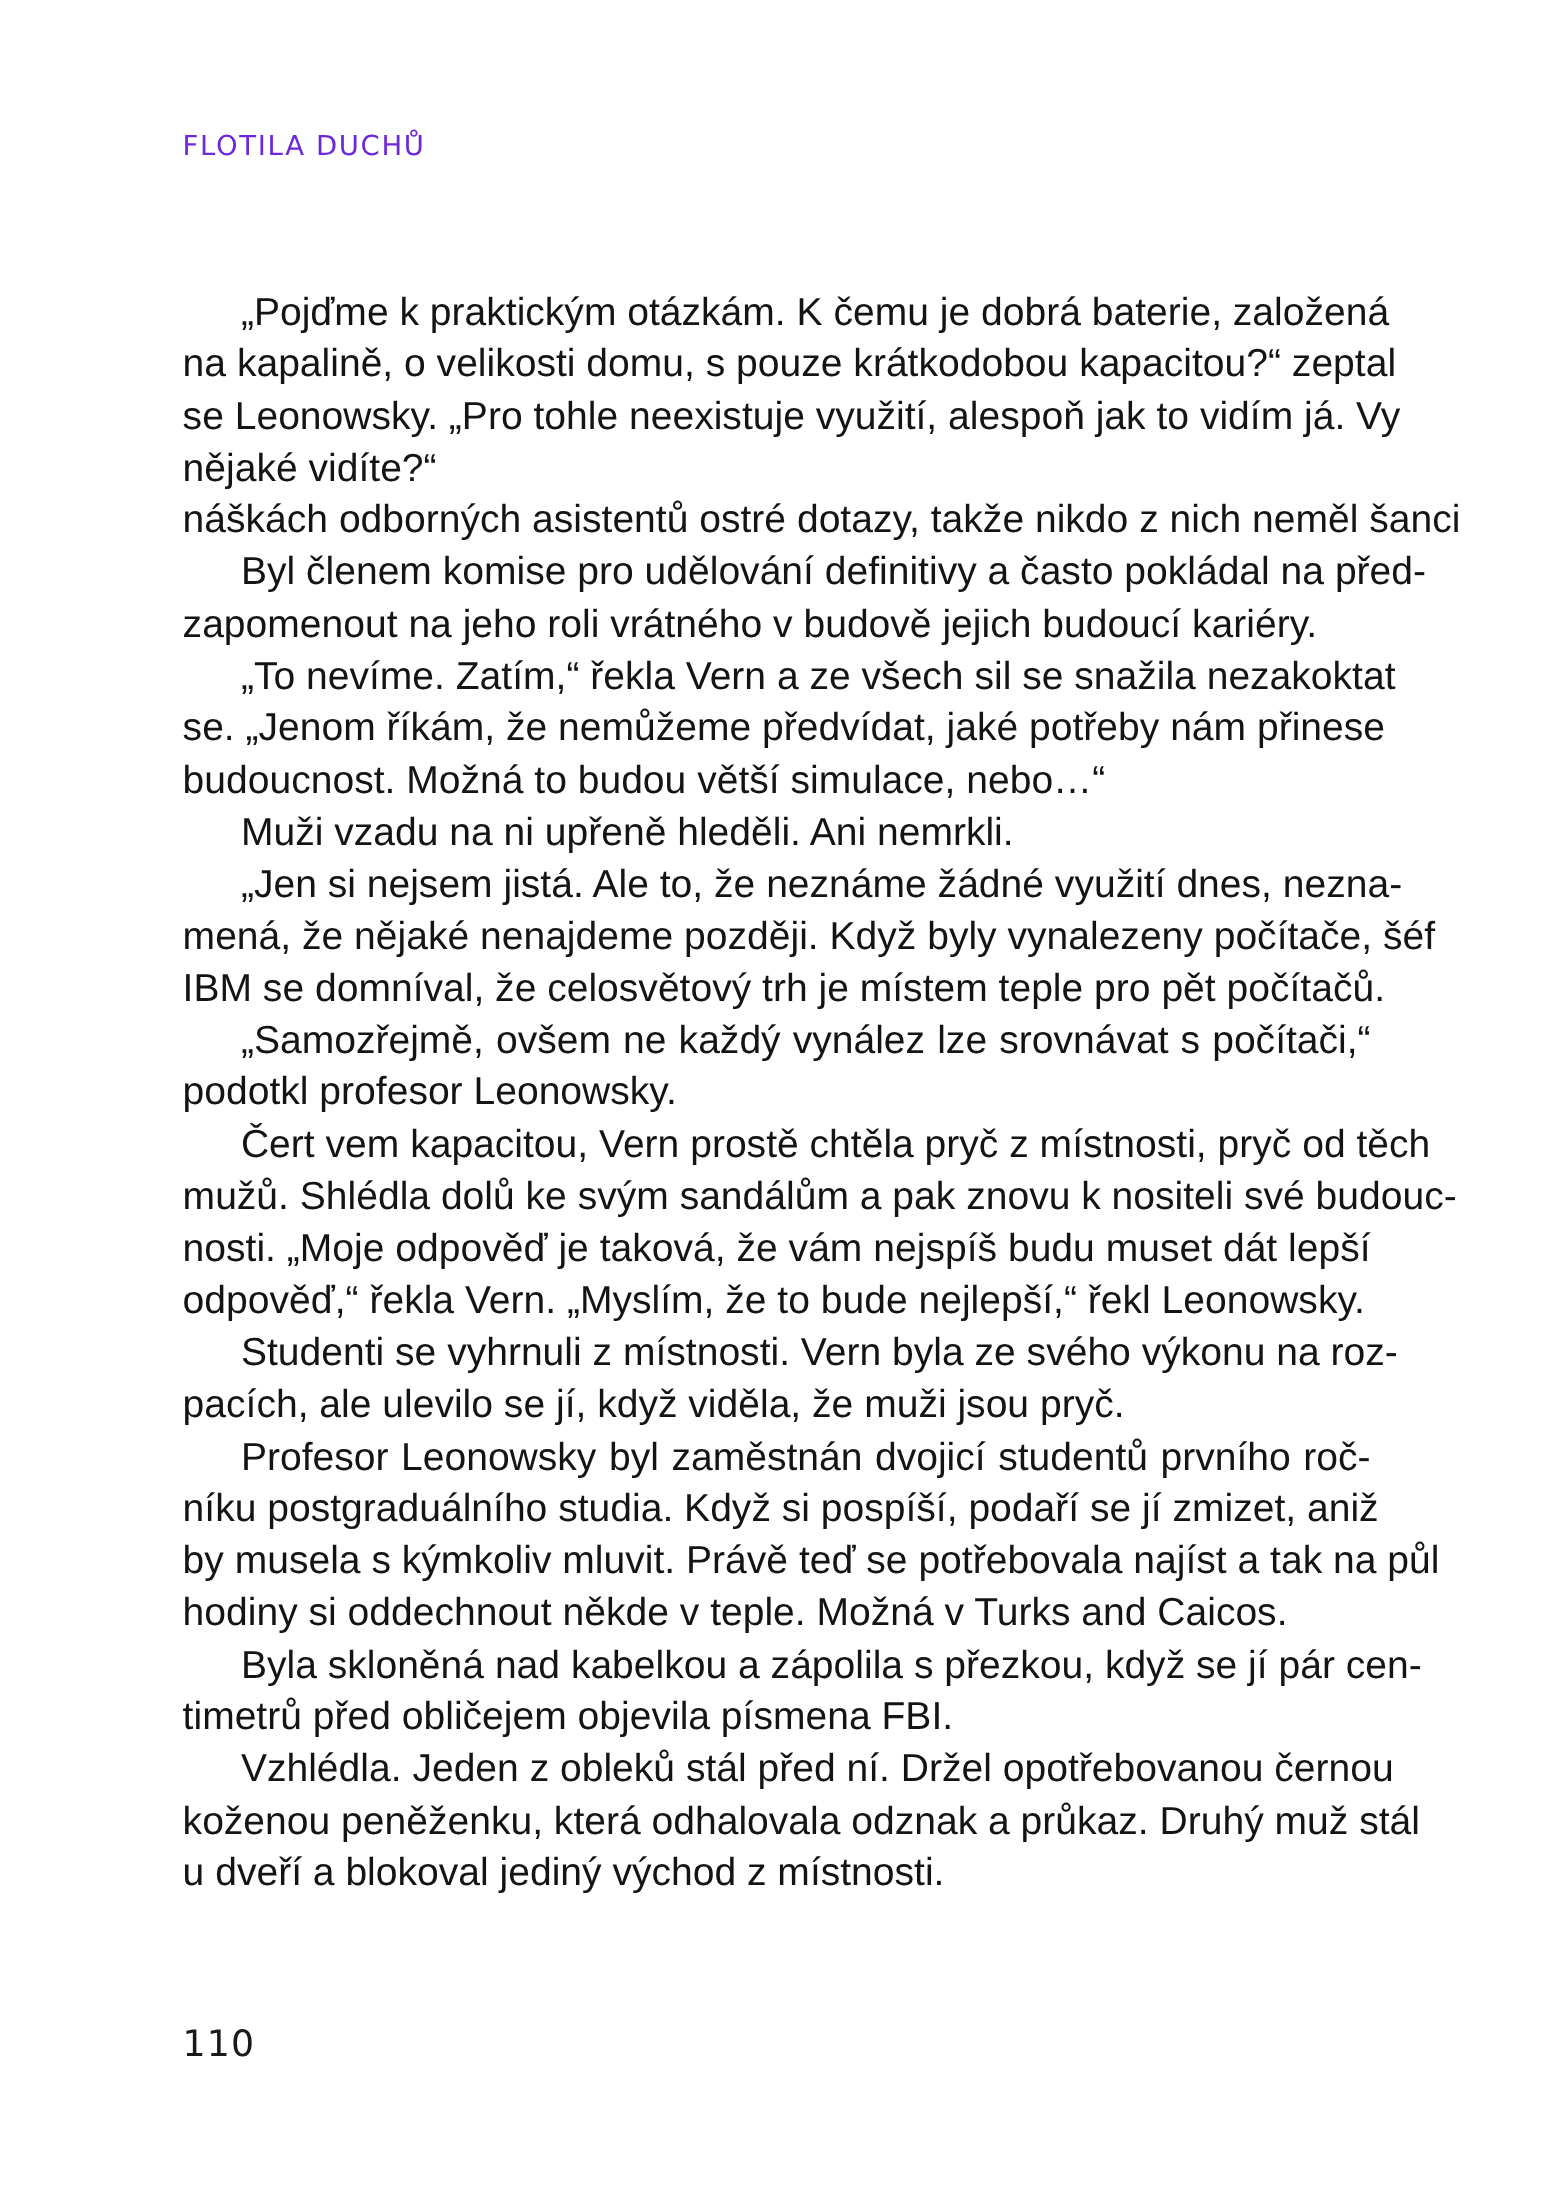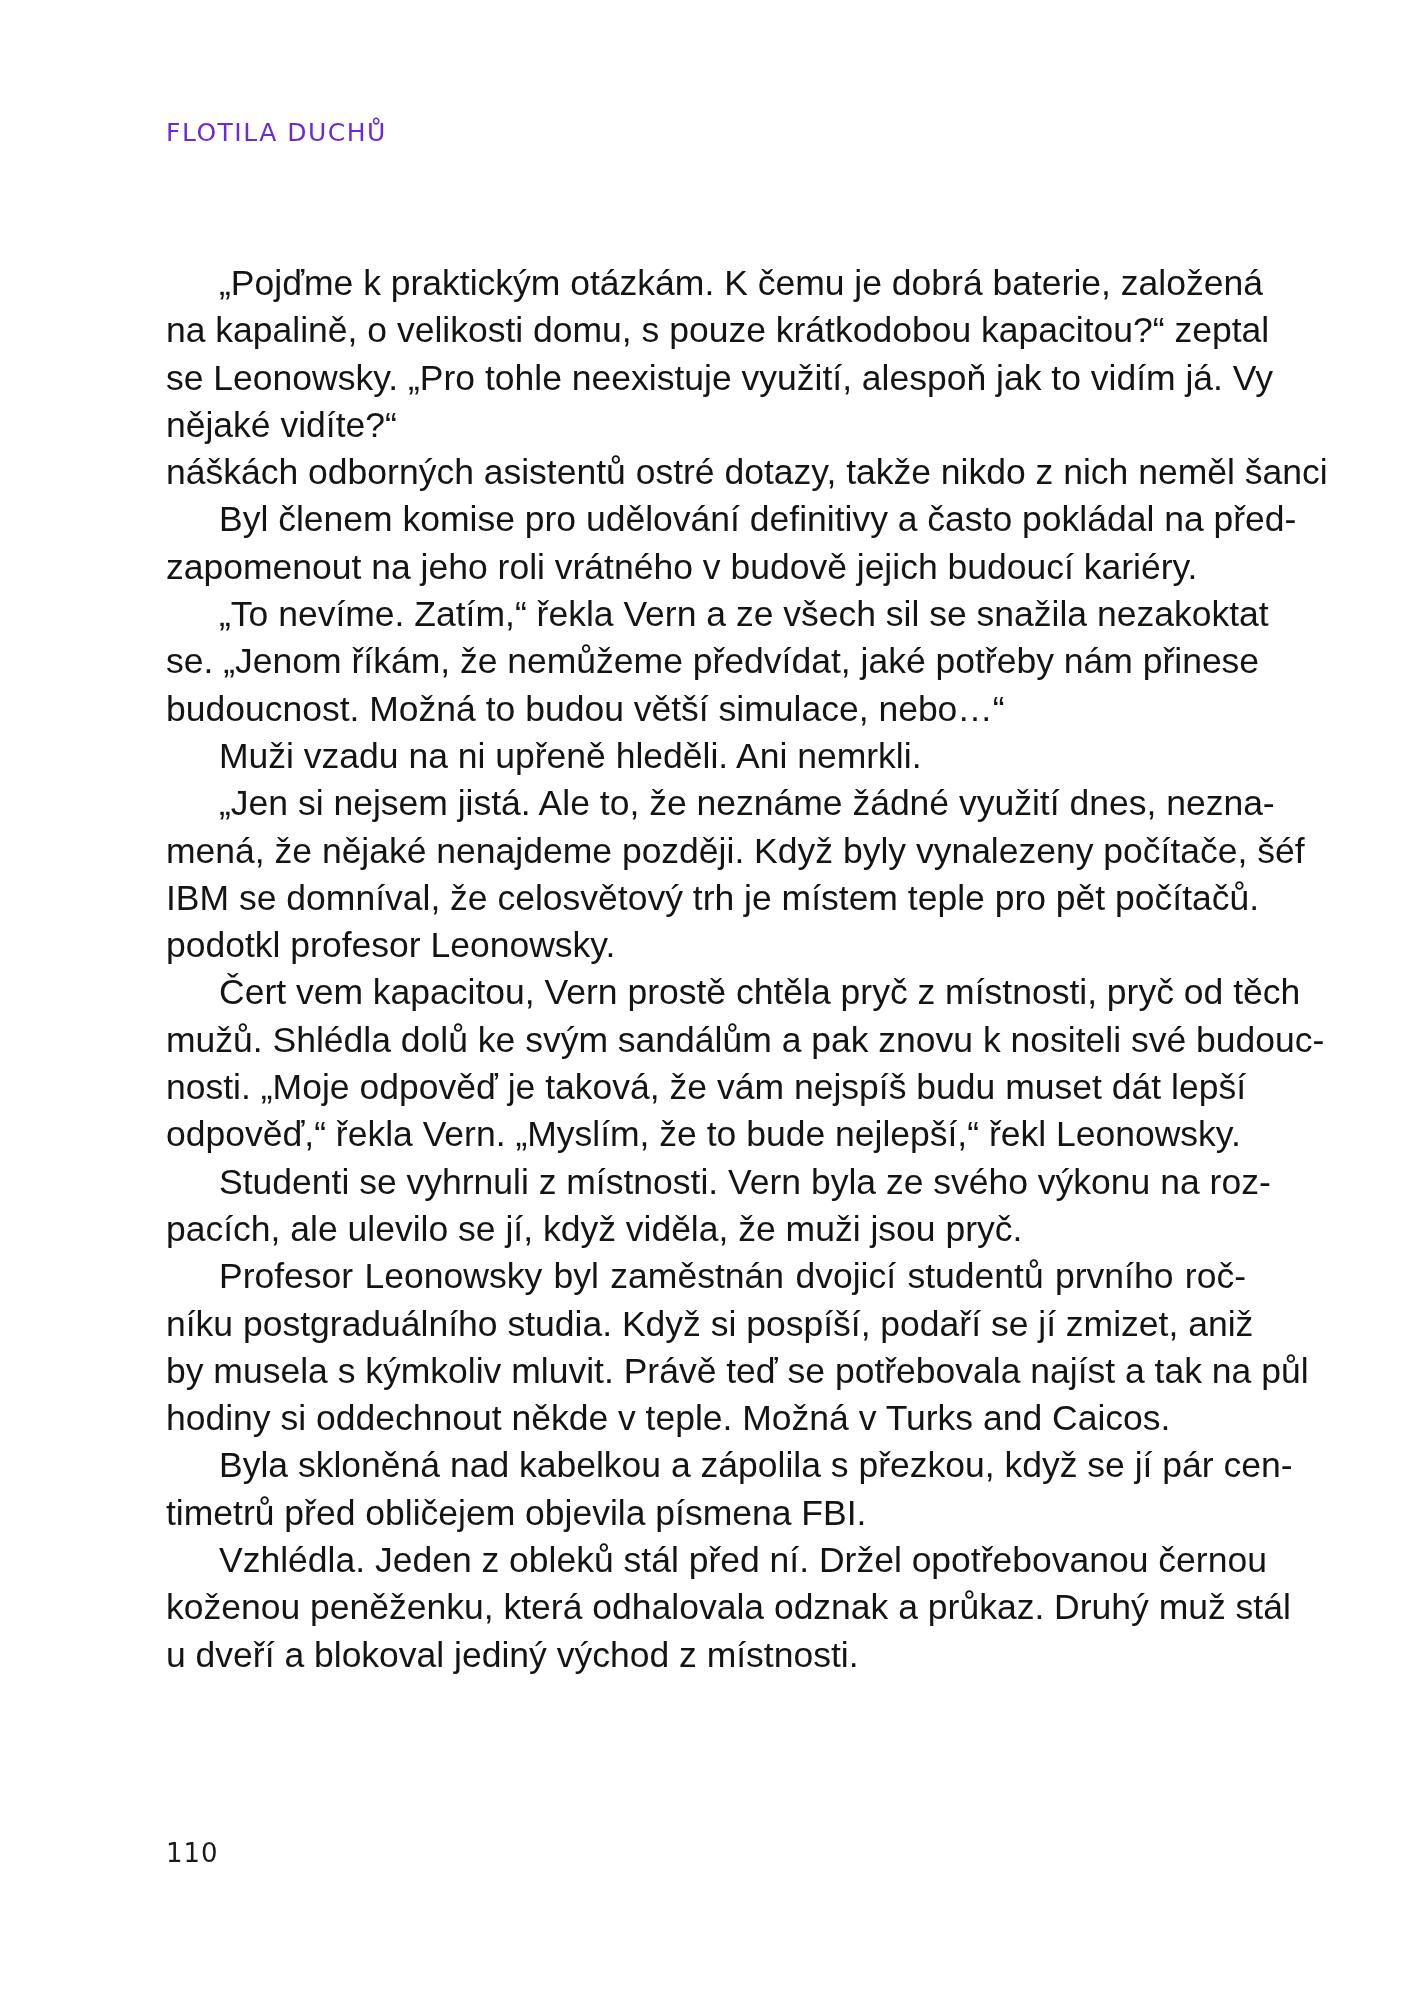--- a/index.html
+++ b/index.html
@@ -45,21 +45,21 @@
     text-align-last: left;
   }
   .line.indent {
     padding-left: 53px;
   }
   .page-number {
     position: absolute;
     left: 166px;
     top: 1838px;
     font-family: "DejaVu Sans", sans-serif;
-    font-size: 26px;
+    font-size: 33px;
     color: #1a1a1a;
     letter-spacing: 1px;
   }
 </style>
 </head>
 <body>
 
 <div class="running-head">FLOTILA DUCHŮ</div>
 
 <div class="body-text">
@@ -81,20 +81,21 @@
   </div>
   <div>
     <span class="line indent last">Muži vzadu na ni upřeně hleděli. Ani nemrkli.</span>
   </div>
   <div>
     <span class="line indent">„Jen si nejsem jistá. Ale to, že neznáme žádné využití dnes, nezna-</span>
     <span class="line">mená, že nějaké nenajdeme později. Když byly vynalezeny počítače, šéf</span>
     <span class="line">IBM se domníval, že celosvětový trh je místem teple pro pět počítačů.</span>
   </div>
   <div>
+    <span class="line indent">„Samozřejmě, ovšem ne každý vynález lze srovnávat s počítači,“</span>
     <span class="line last">podotkl profesor Leonowsky.</span>
   </div>
   <div>
     <span class="line indent">Čert vem kapacitou, Vern prostě chtěla pryč z místnosti, pryč od těch</span>
     <span class="line">mužů. Shlédla dolů ke svým sandálům a pak znovu k nositeli své budouc-</span>
     <span class="line">nosti. „Moje odpověď je taková, že vám nejspíš budu muset dát lepší</span>
     <span class="line last">odpověď,“ řekla Vern. „Myslím, že to bude nejlepší,“ řekl Leonowsky.</span>
   </div>
   <div>
     <span class="line indent">Studenti se vyhrnuli z místnosti. Vern byla ze svého výkonu na roz-</span>

